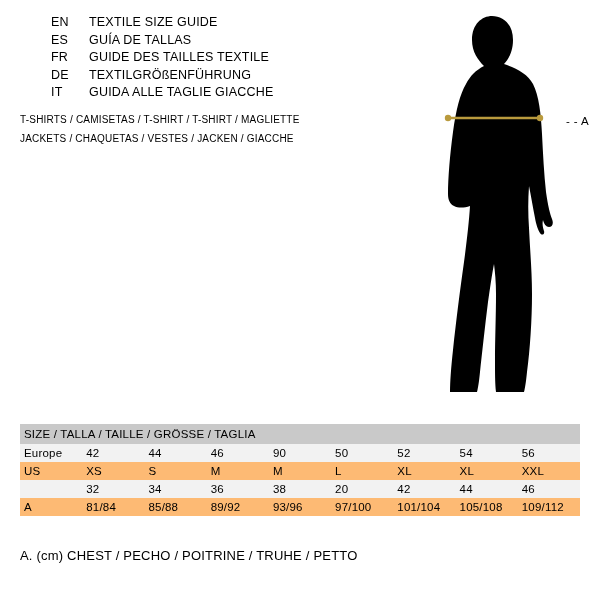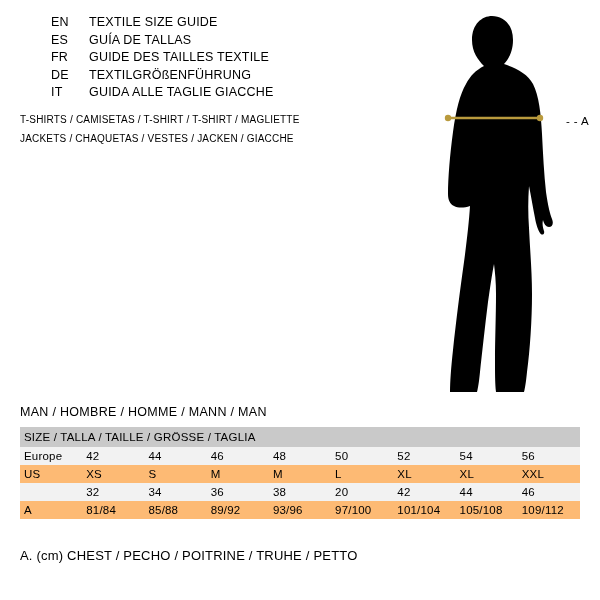--- a/index.html
+++ b/index.html
@@ -85,20 +85,21 @@
   .table-title {
     font-size: 12.5px;
     letter-spacing: 0.3px;
     margin-bottom: 8px;
   }
   table.size-table {
     border-collapse: collapse;
     width: 560px;
     font-size: 11.5px;
     table-layout: fixed;
+    margin-top: 19px;
   }
   table.size-table td {
     padding: 3px 4px;
     letter-spacing: 0.2px;
     vertical-align: middle;
   }
   tr.row-head td {
     background: #c9c9c9;
     font-size: 11.5px;
     padding: 4px 4px;
@@ -195,32 +196,31 @@
         C 70,66 76,60 84,56
         C 78,50 72,42 72,30 Z"></path>
       <line x1="48" y1="108" x2="140" y2="108" stroke="#b99a3d" stroke-width="2.5"></line>
       <circle cx="48" cy="108" r="3.2" fill="#b99a3d"></circle>
       <circle cx="140" cy="108" r="3.2" fill="#b99a3d"></circle>
     </svg>
     <div class="callout-label">- - A</div>
   </div>
 
   <div class="table-wrap">
-    <div class="table-title">MAN / HOMBRE / HOMME / MANN / MAN</div>
     <table class="size-table">
       <tbody>
         <tr class="row-head">
           <td colspan="9">SIZE / TALLA / TAILLE / GRÖSSE / TAGLIA</td>
         </tr>
         <tr class="row-light">
           <td class="col-label">Europe</td>
           <td class="col-val">42</td>
           <td class="col-val">44</td>
           <td class="col-val">46</td>
-          <td class="col-val">48</td>
+          <td class="col-val">90</td>
           <td class="col-val">50</td>
           <td class="col-val">52</td>
           <td class="col-val">54</td>
           <td class="col-val">56</td>
         </tr>
         <tr class="row-dark">
           <td class="col-label">US</td>
           <td class="col-val">XS</td>
           <td class="col-val">S</td>
           <td class="col-val">M</td>

